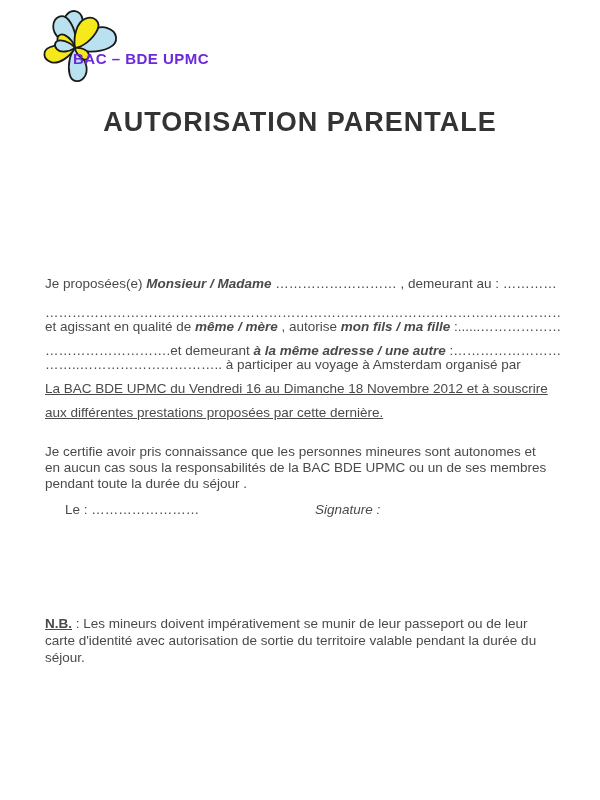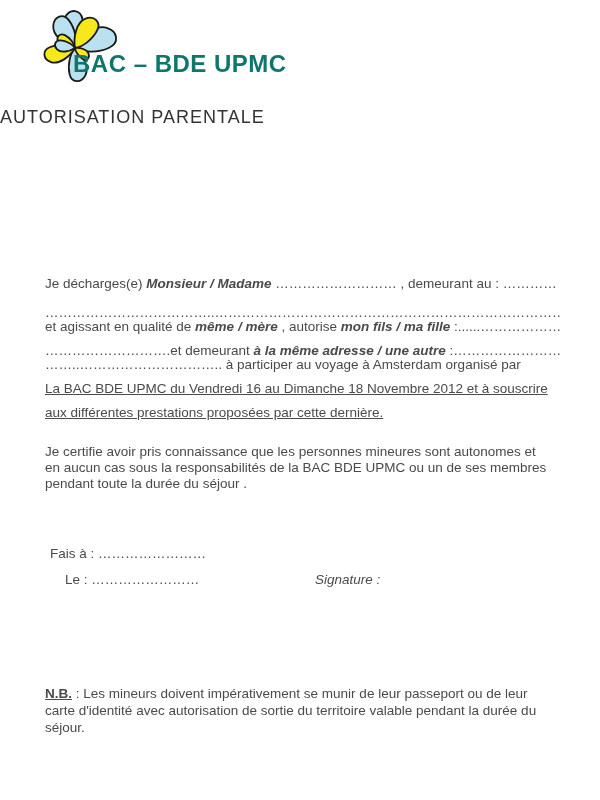--- a/index.html
+++ b/index.html
@@ -8,27 +8,28 @@
     width:600px;height:800px;
     background:#ffffff;
     font-family:"Liberation Sans", sans-serif;
     color:#4a4a4a;
     overflow:hidden;
   }
   
   .logo-flower{position:absolute;left:22px;top:2px;width:100px;height:92px;}
   .logo-text{
     position:absolute;left:73px;top:50px;
-    font-size:24px;font-weight:bold;letter-spacing:0.5px;
-    color:#0f766e;white-space:nowrap;
+    font-size:15px;font-weight:bold;letter-spacing:0.5px;
+    color:#6d28d9;white-space:nowrap;
   }
   
   .doc-title{
     position:absolute;left:0;right:0;top:107px;
-    font-size:18px;font-weight:normal;letter-spacing:1px;
+    text-align:center;
+    font-size:27px;font-weight:bold;letter-spacing:1px;
     color:#333333;white-space:nowrap;
   }
   
   .body-block{
     position:absolute;left:45px;top:276px;width:517px;
     font-size:13.5px;color:#4a4a4a;
   }
   .ln{white-space:nowrap;overflow:hidden;}
   .h15{height:15px;line-height:15px;}
   .h14{height:14px;line-height:14px;}
@@ -67,34 +68,33 @@
       <path transform="rotate(35) scale(0.45)" vector-effect="non-scaling-stroke" d="M0 0 C 9 -8 24 -13 32 -7 C 40 -1 38 9 28 10 C 17 11 5 6 0 0 Z" fill="#f5e91c"></path>
     </g>
   </svg>
 
   <div class="logo-text">BAC – BDE UPMC</div>
 
   <div class="doc-title">AUTORISATION PARENTALE</div>
 
   <div class="body-block">
 
-    <div class="ln h15"><span>Je décharges(e) </span><span class="bi">Monsieur / Madame</span><span> ……………………… , demeurant au : …………</span></div>
+    <div class="ln h15"><span>Je proposées(e) </span><span class="bi">Monsieur / Madame</span><span> ……………………… , demeurant au : …………</span></div>
     <div class="ln h14 mt15">………………………………..………………………………………………………………………………………………...</div>
     <div class="ln h14"><span>et agissant en qualité de </span><span class="bi">même / mère</span><span> , autorise </span><span class="bi">mon fils /  ma fille</span><span> :......…………………………</span></div>
     <div class="ln h14 mt10"><span>……………………….et demeurant </span><span class="bi">à la même adresse / une autre</span><span> :………………………</span></div>
     <div class="ln h14 mt8">……..………………………….. à participer au voyage à Amsterdam organisé par</div>
     <div class="ln h14 mt1">La BAC BDE UPMC du Vendredi 16 au Dimanche 18 Novembre 2012 et à souscrire</div>
     <div class="ln h14 mt1">aux différentes prestations proposées par cette dernière.</div>
 
     <div class="ln h16 mt24">Je certifie avoir pris connaissance que les personnes mineures sont autonomes et</div>
     <div class="ln h16">en aucun cas sous la responsabilités de la BAC BDE UPMC ou un de ses membres</div>
     <div class="ln h16">pendant toute la durée du séjour .</div>
 
 
-    <div class="ln h16 mt54 indent5">Fais à : ……………………</div>
     <div class="ln h16 mt10 indent20"><span>Le : ……………………</span><span class="it signature">Signature :</span></div>
 
     <div class="ln h17 mt97"><span class="nb-label">N.B.</span><span> : Les mineurs doivent impérativement se munir de leur passeport ou de leur</span></div>
     <div class="ln h17">carte d'identité avec autorisation de sortie du territoire valable pendant la durée du</div>
     <div class="ln h17">séjour.</div>
 
   </div>
 </div>
 
 </body></html>

